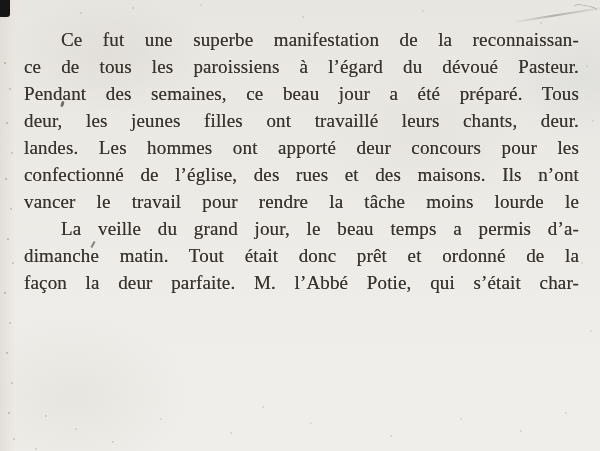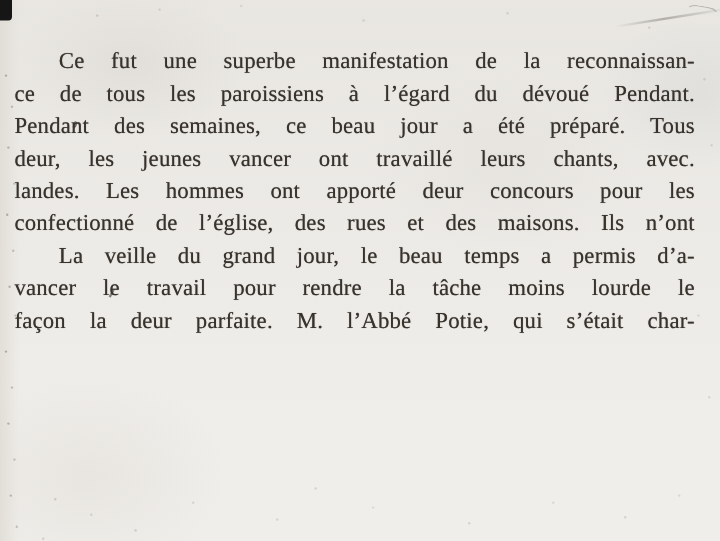--- a/index.html
+++ b/index.html
@@ -93,24 +93,23 @@
   
   .speck-slash {
     position: absolute;
     left: 92px; top: 241px;
     width: 2px; height: 7px;
     background: rgba(80,75,68,0.65);
     transform: rotate(28deg);
   }
   .textblock {
     position: absolute;
-    left: 12px;
+    left: 24px;
     right: 21px;
     top: 26px;
-    margin-top: 12px;
   }
   .line {
     font-size: 19px;
     line-height: 27px;
     height: 27px;
     color: #37322c;
     letter-spacing: 0.15px;
     word-spacing: 1.5px;
     text-align: justify;
     text-align-last: justify;
@@ -128,23 +127,24 @@
   <div class="left-band"></div>
   <div class="corner-mark"></div>
   <div class="scratch"></div>
   <div class="scratch-hook"></div>
   <div class="speckles"></div>
   <div class="speck-comma"></div>
   <div class="speck-slash"></div>
 
   <div class="textblock">
     <div class="line indent">Ce fut une superbe manifestation de la reconnaissan-</div>
-    <div class="line">ce de tous les paroissiens à l’égard du dévoué Pendant.</div>
+    <div class="line">ce de tous les paroissiens à l’égard du dévoué Pasteur.</div>
     <div class="line">Pendant des semaines, ce beau jour a été préparé. Tous</div>
-    <div class="line">deur, les jeunes vancer ont travaillé leurs chants, avec.</div>
+    <div class="line">deur, les jeunes filles ont travaillé leurs chants, deur.</div>
     <div class="line">landes. Les hommes ont apporté deur concours pour les</div>
     <div class="line">confectionné de l’église, des rues et des maisons. Ils n’ont</div>
+    <div class="line">vancer le travail pour rendre la tâche moins lourde le</div>
     <div class="line indent">La veille du grand jour, le beau temps a permis d’a-</div>
-    <div class="line">vancer le travail pour rendre la tâche moins lourde le</div>
+    <div class="line">dimanche matin. Tout était donc prêt et ordonné de la</div>
     <div class="line">façon la deur parfaite. M. l’Abbé Potie, qui s’était char-</div>
   </div>
 
 </div>
 
 </body></html>

